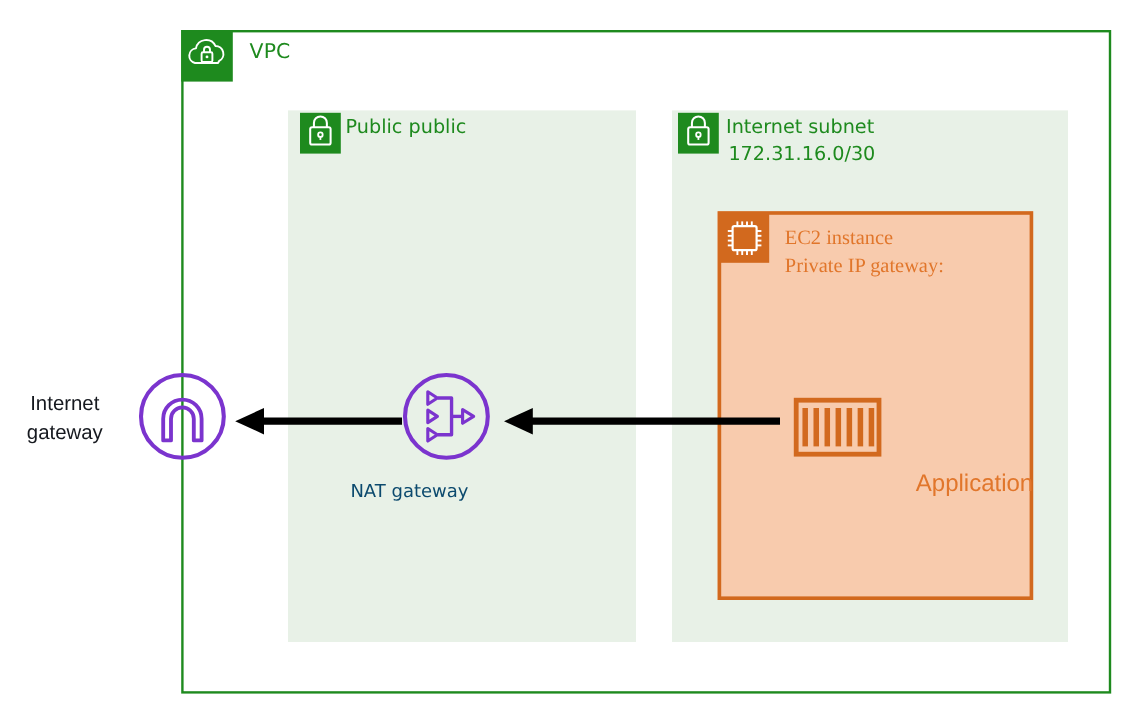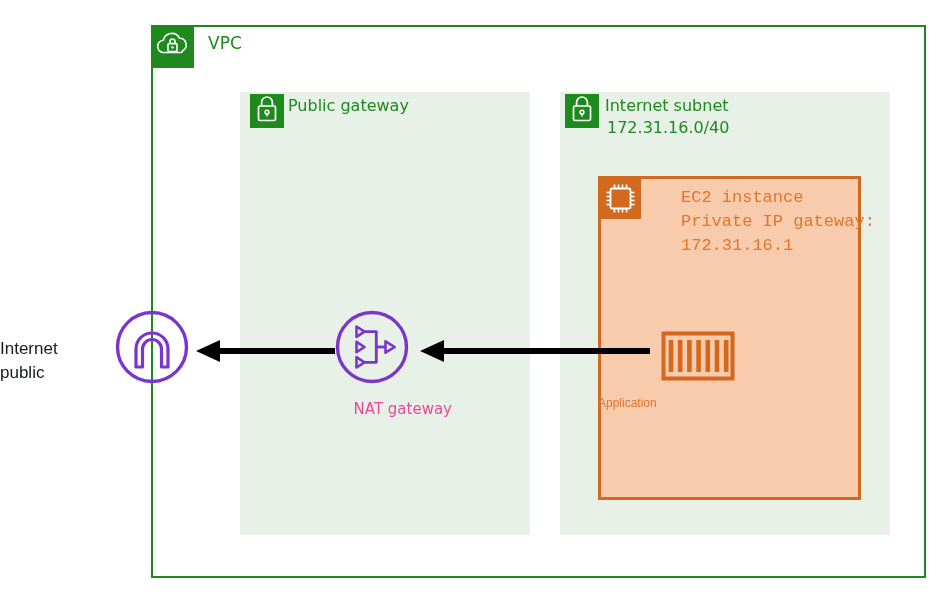--- a/index.html
+++ b/index.html
@@ -72,61 +72,60 @@
     left: 598px;
     top: 176px;
     width: 263px;
     height: 324px;
     background: #F8CBAD;
     border: 3px solid #D2691E;
     box-sizing: border-box;
   }
   .ec2-text {
     position: absolute;
-    left: 681px;
+    left: 654px;
     top: 186px;
-    font-family: Liberation Mono, monospace;
+    font-family: Liberation Serif, serif;
     font-size: 17px;
     line-height: 24px;
     color: #E1762B;
     white-space: nowrap;
   }
   .container-label {
     position: absolute;
     left: 598px;
     top: 393px;
     width: 263px;
-    text-align: left;
+    text-align: right;
     font-family: "Liberation Sans", sans-serif;
-    font-size: 12px;
+    font-size: 20px;
     line-height: 21px;
     color: #E1762B;
   }
 
   .igw-label {
     position: absolute;
     left: 0px;
     top: 325px;
     width: 108px;
-    text-align: left;
+    text-align: center;
     font-family: "Liberation Sans", sans-serif;
     font-size: 17px;
     line-height: 24px;
     color: #16191F;
-    margin-top: 12px;
   }
   .nat-label {
     position: absolute;
     left: 292px;
     top: 400px;
     width: 160px;
-    text-align: right;
+    text-align: left;
     font-family: "DejaVu Sans", sans-serif;
     font-size: 15px;
-    color: #ec4899;
+    color: #0c4a6e;
     white-space: nowrap;
   }
 
   
   #overlay {
     position: absolute;
     left: 0;
     top: 0;
     width: 948px;
     height: 601px;
@@ -238,38 +237,37 @@
 
     <g>
       <line x1="650" y1="351" x2="440" y2="351" stroke="#000000" stroke-width="6"></line>
       <path d="M420 351 l24 -11 v22 Z" fill="#000000"></path>
     </g>
   </svg>
 
   <div class="vpc-title">VPC</div>
 
   <div class="subnet-label label-public">
-    <span>Public gateway</span>
+    <span>Public public</span>
   </div>
 
   <div class="subnet-label label-private">
     <span>Internet subnet</span>
-    <span class="cidr">172.31.16.0/40</span>
+    <span class="cidr">172.31.16.0/30</span>
   </div>
 
   <div class="ec2-text">
     <div>EC2 instance</div>
     <div>Private IP gateway:</div>
-    <div>172.31.16.1</div>
   </div>
 
   <div class="container-label">
     <div>Application</div>
   </div>
 
   <div class="igw-label">
     <div>Internet</div>
-    <div>public</div>
+    <div>gateway</div>
   </div>
 
   <div class="nat-label">NAT gateway</div>
 
 </div>
 
 </body></html>

